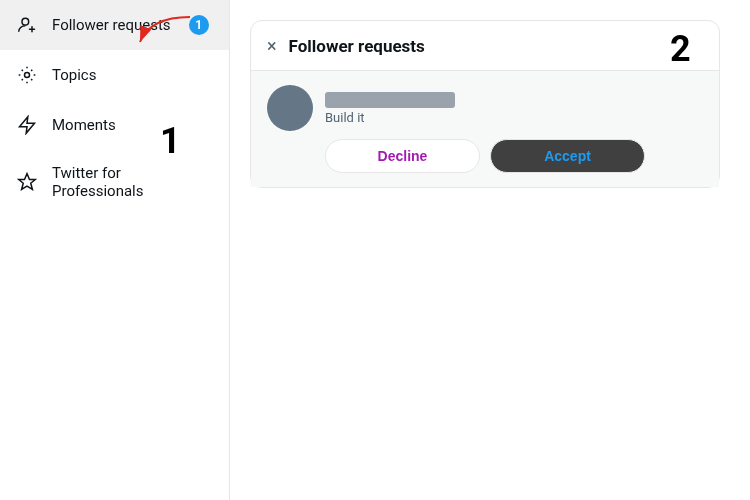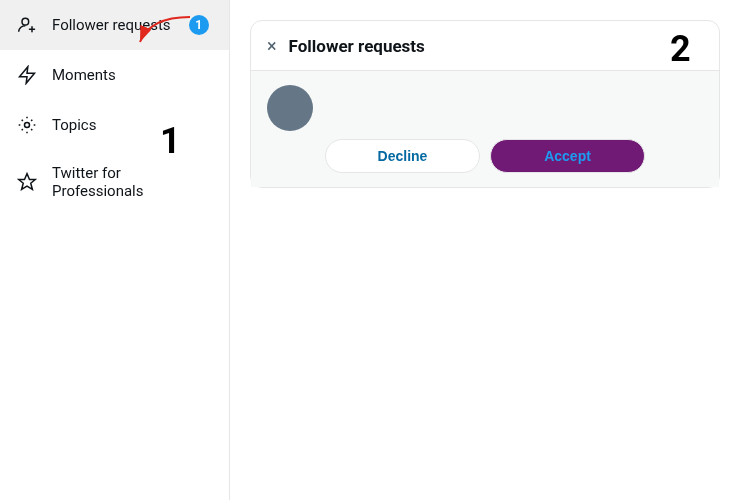--- a/index.html
+++ b/index.html
@@ -160,33 +160,33 @@
       gap: 10px;
       padding: 0 58px;
     }
 
     .btn-decline {
       flex: 1;
       padding: 8px 0;
       border: 1px solid #e6e6e6;
       border-radius: 20px;
       background: #fff;
-      color: #0369a1;
+      color: #a21caf;
       font-size: 14px;
       font-weight: 700;
       cursor: pointer;
       text-align: center;
     }
 
     .btn-accept {
       flex: 1;
       padding: 8px 0;
       border: 1px solid #e6e6e6;
       border-radius: 20px;
-      background: #701a75;
+      background: #404040;
       color: #1d9bf0;
       font-size: 14px;
       font-weight: 700;
       cursor: pointer;
       text-align: center;
     }
 
     
     .red-arrow {
       position: absolute;
@@ -216,34 +216,34 @@
           <polygon points="0 0, 8 3, 0 6" fill="#e0281e"></polygon>
         </marker>
       </defs>
       <path d="M 60 5 Q 20 5 10 30" stroke="#e0281e" stroke-width="2" fill="none" marker-end="url(#arrowhead)"></path>
     </svg>
   </div>
 
   <div class="sidebar-item">
     <span class="sidebar-icon">
       <svg viewBox="0 0 24 24" fill="none" stroke="currentColor" stroke-width="1.8">
-        <polygon points="13 2 3 14 12 14 11 22 21 10 12 10 13 2"></polygon>
-      </svg>
-    </span>
-    <span>Moments</span>
-  </div>
-
-  <div class="sidebar-item">
-    <span class="sidebar-icon">
-      <svg viewBox="0 0 24 24" fill="none" stroke="currentColor" stroke-width="1.8">
         <circle cx="12" cy="12" r="3"></circle>
         <path d="M12 2v2M12 20v2M2 12h2M20 12h2M5.64 5.64l1.41 1.41M16.95 16.95l1.41 1.41M5.64 18.36l1.41-1.41M16.95 7.05l1.41-1.41"></path>
       </svg>
     </span>
     <span>Topics</span>
+  </div>
+
+  <div class="sidebar-item">
+    <span class="sidebar-icon">
+      <svg viewBox="0 0 24 24" fill="none" stroke="currentColor" stroke-width="1.8">
+        <polygon points="13 2 3 14 12 14 11 22 21 10 12 10 13 2"></polygon>
+      </svg>
+    </span>
+    <span>Moments</span>
   </div>
 
 
   <div class="sidebar-item">
     <span class="sidebar-icon">
       <svg viewBox="0 0 24 24" fill="none" stroke="currentColor" stroke-width="1.8">
         <path d="M12 2L15 9H22L16.5 13.5L18.5 21L12 17L5.5 21L7.5 13.5L2 9H9L12 2Z"></path>
       </svg>
     </span>
     <span>Twitter for Professionals</span>
@@ -260,20 +260,24 @@
 
   <div class="panel">
     <div class="panel-header">
       <span class="panel-close">×</span>
       <span class="panel-title">Follower requests</span>
     </div>
 
     <div class="follower-request-item">
       <div class="follower-info">
         <div class="avatar"></div>
+        <div>
+          <div class="name-block"></div>
+          <div class="username-text">Build it</div>
+        </div>
       </div>
       <div class="action-buttons">
         <button class="btn-decline">Decline</button>
         <button class="btn-accept">Accept</button>
       </div>
     </div>
   </div>
 </main>
 
 </body></html>

